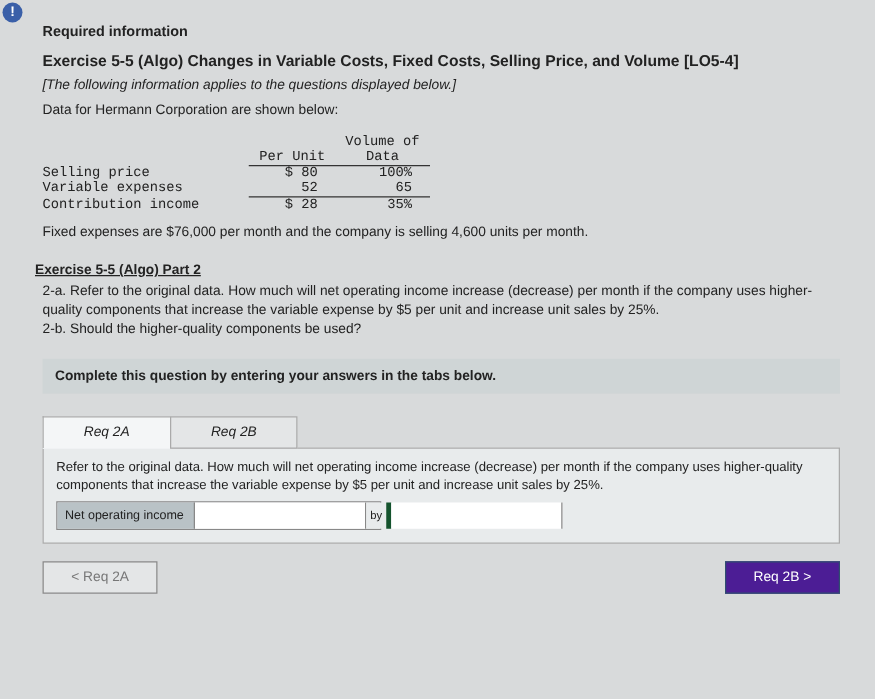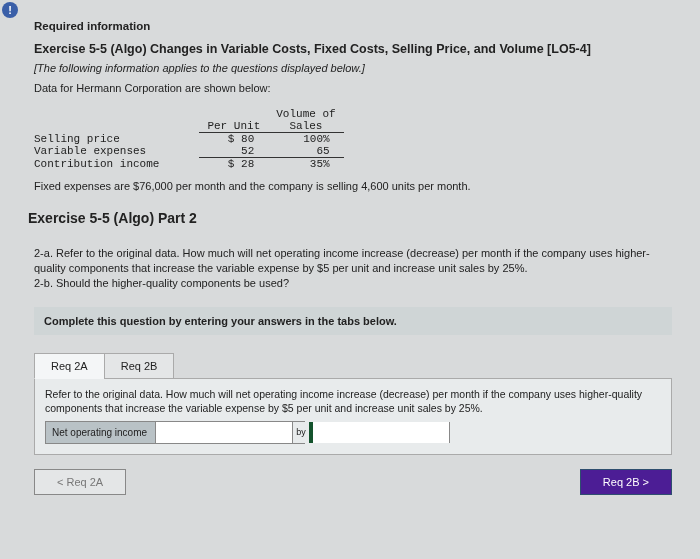--- a/index.html
+++ b/index.html
@@ -37,37 +37,38 @@
     font-family: "Courier New", monospace;
     font-size: 11px;
     margin-bottom: 10px;
   }
   .data-table th { font-weight: normal; padding: 0 8px; text-align: center; }
   .data-table th.underline { border-bottom: 1px solid #333; }
   .data-table td.lbl { font-family: "Courier New", monospace; padding-right: 40px; margin-top: 11px; }
   .data-table td.num { text-align: right; padding: 0 14px; }
   .data-table tr.total td.num { border-top: 1px solid #333; }
   .fixed-note { font-size: 11px; margin-bottom: 18px; }
-  .part-title { font-weight: bold; font-size: 14px; margin: 0 0 20px -6px; }
+  .part-title { font-weight: bold; font-size: 11px; margin: 0 0 4px -6px; text-decoration: underline; }
   .question-text { font-size: 11px; line-height: 1.35; margin-bottom: 16px; }
   .complete-bar {
     background: #cfd5d6;
     padding: 8px 10px;
     font-weight: bold;
     font-size: 11px;
     margin-bottom: 0;
   }
   .tabs-row { display: flex; margin-top: 18px; }
   .tab {
     border: 1px solid #aaa;
-    padding: 6px 16px;
+    padding: 6px 32px;
     font-size: 11px;
     background: #e4e6e7;
     margin-right: -1px;
     cursor: pointer;
+    font-style: italic;
   }
   .tab.active { background: #f4f6f7; border-bottom-color: #f4f6f7; }
   .tab-panel {
     border: 1px solid #aaa;
     margin-top: -1px;
     padding: 8px 10px 10px 10px;
     background: #e8ebec;
     font-size: 10.5px;
     line-height: 1.35;
   }
@@ -125,21 +126,21 @@
   <table class="data-table">
     <tbody>
         <tr>
       <th></th>
       <th></th>
       <th>Volume of</th>
     </tr>
     <tr>
       <th></th>
       <th class="underline">Per Unit</th>
-      <th class="underline">Sales</th>
+      <th class="underline">Data</th>
     </tr>
     <tr>
       <td class="lbl">Selling price</td>
       <td class="num">$ 80</td>
       <td class="num">100%</td>
     </tr>
     <tr>
       <td class="lbl">Variable expenses</td>
       <td class="num" style="border-bottom:1px solid #333">52</td>
       <td class="num" style="border-bottom:1px solid #333">65</td>

